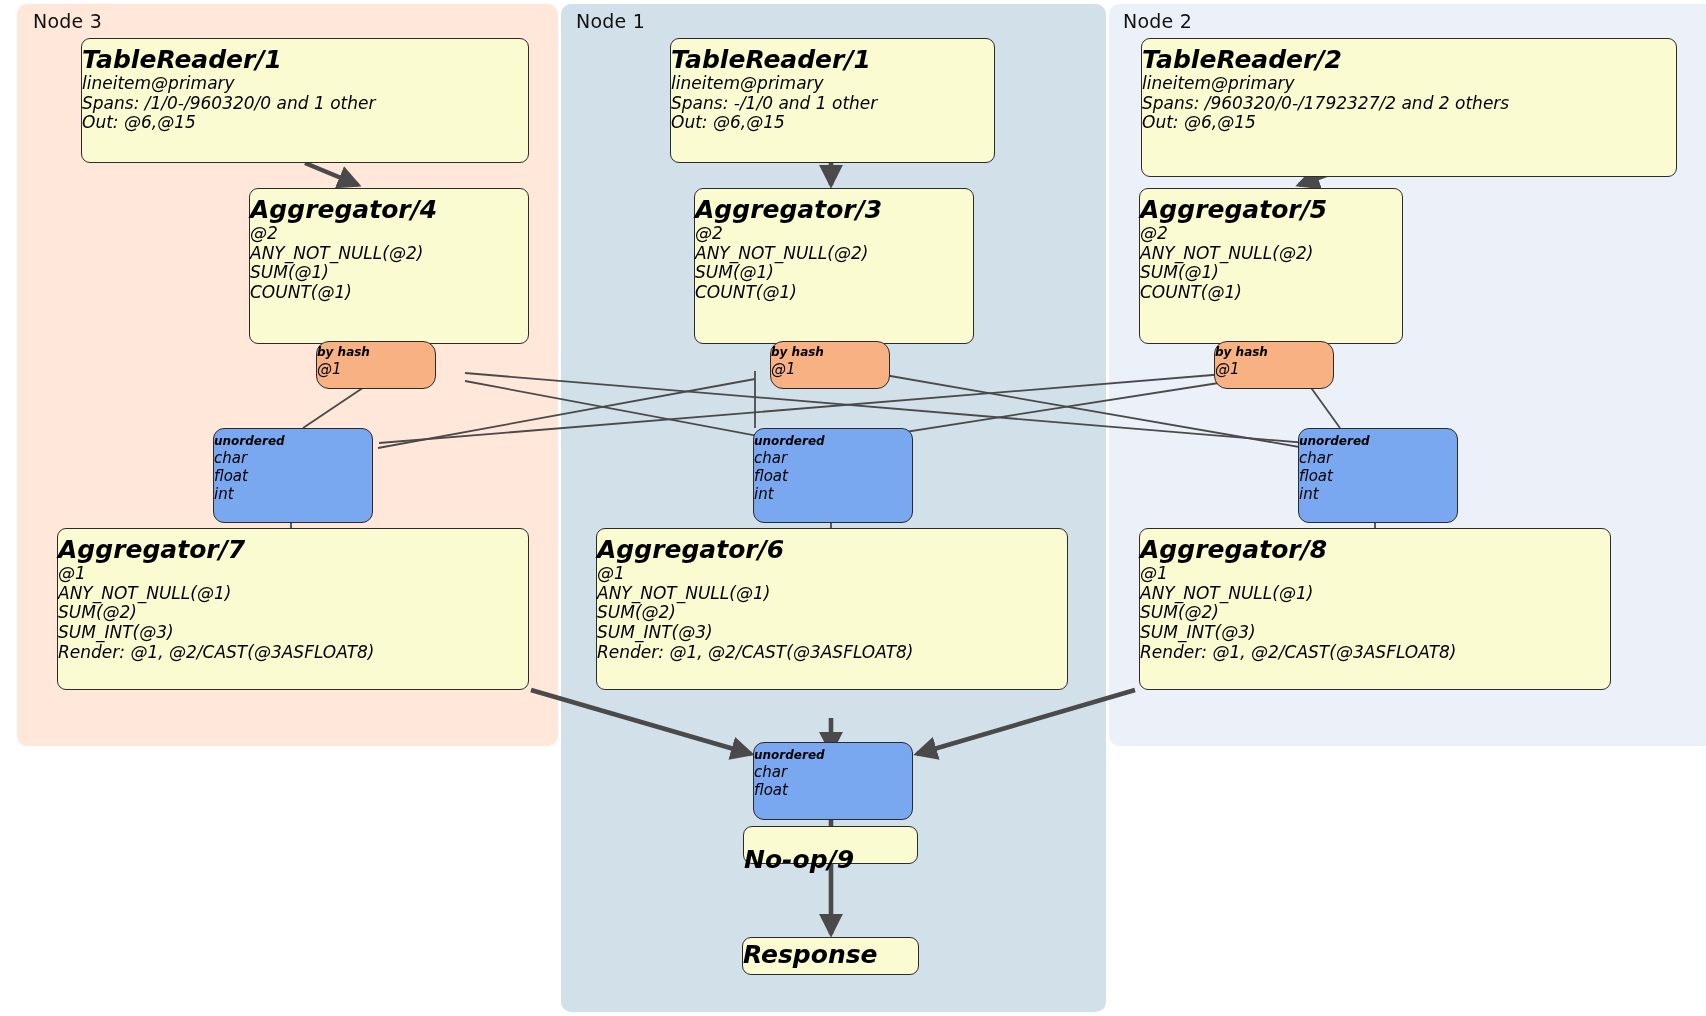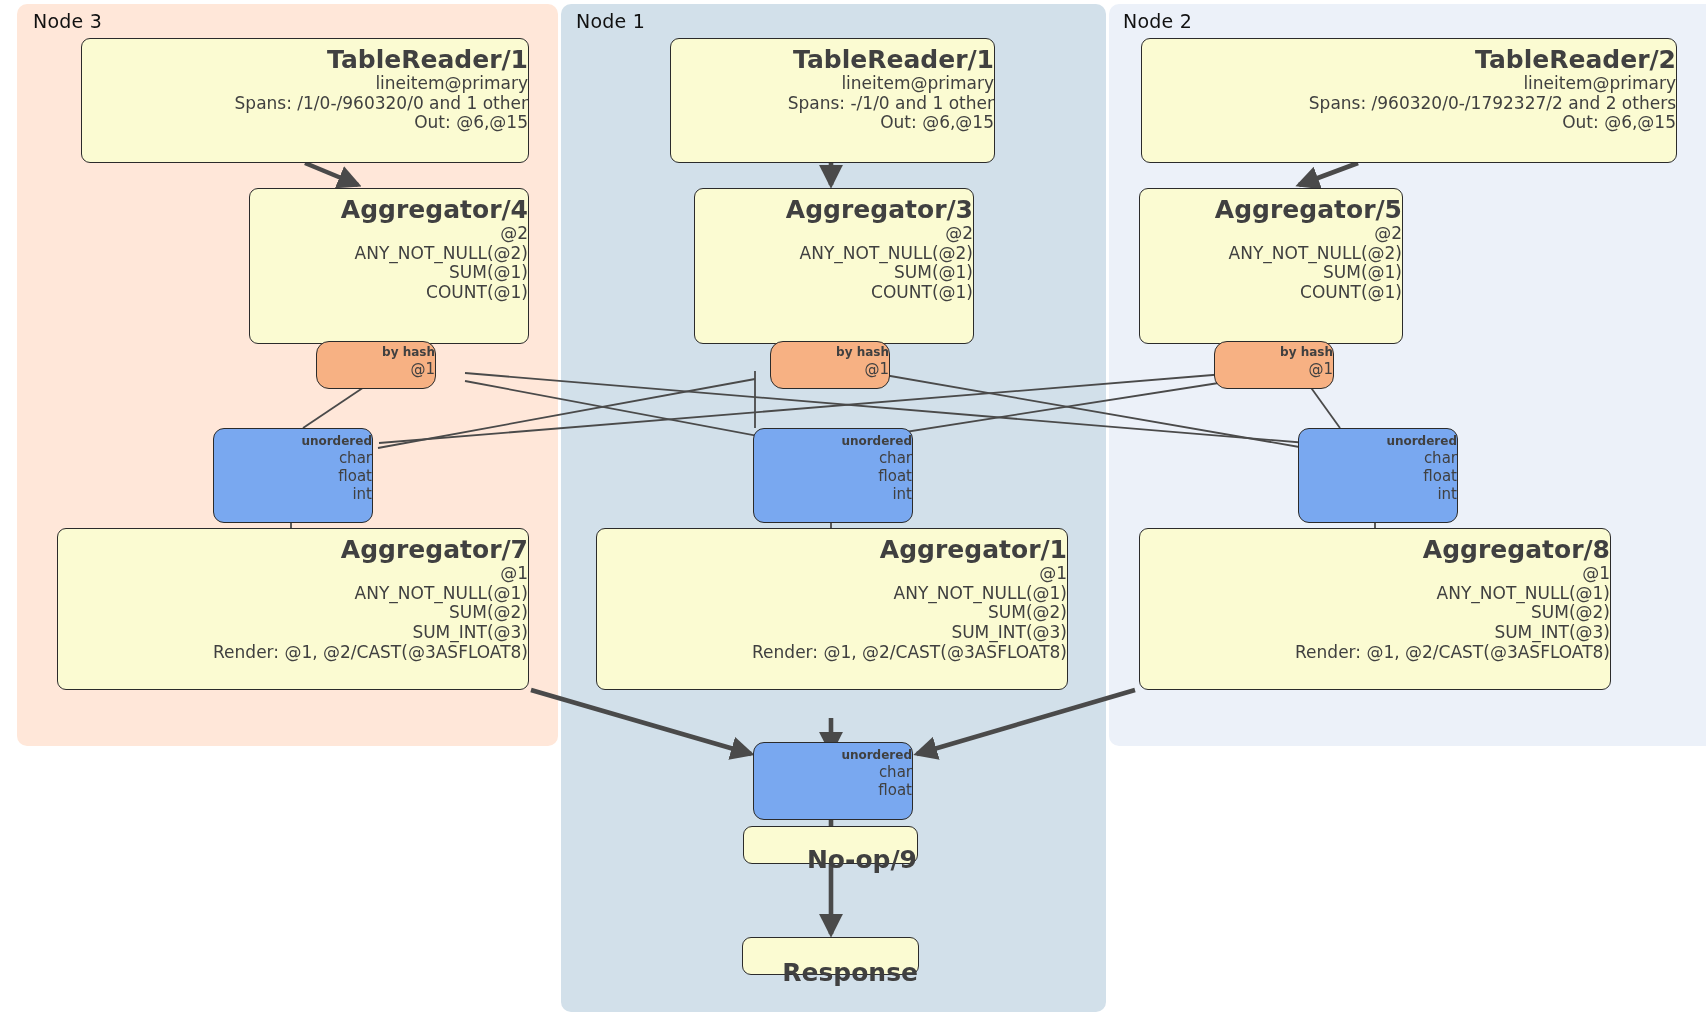--- a/index.html
+++ b/index.html
@@ -4,21 +4,21 @@
 <style>
   html,body{margin:0;padding:0;background:#ffffff;}
   body{width:1706px;height:1016px;font-family:"DejaVu Sans","Liberation Sans",sans-serif;overflow:hidden;}
   #stage{position:relative;width:1706px;height:1016px;margin-left:13px;}
   svg#wires{position:absolute;left:0;top:0;width:1706px;height:1016px;}
 
   .panel{position:absolute;border-radius:10px;}
   .panel-label{position:absolute;font-size:19px;color:#111;letter-spacing:.2px;}
 
   .node{position:absolute;box-sizing:border-box;border:1.6px solid #2b2b2b;
-        border-radius:9px;text-align:right;color:#404040;}
+        border-radius:9px;text-align:left;color:#000000;font-style:italic;}
   .yellow{background:#FBFBD2;}
   .orange{background:#F7B183;border-radius:13px;}
   .blue{background:#79A8F0;border-radius:11px;}
 
   .title{font-weight:bold;font-size:25px;line-height:1.12;}
   .title-sm{font-weight:bold;font-size:12px;line-height:1.15;}
   .sub{font-size:17px;line-height:1.16;white-space:nowrap;}
   .sub-sm{font-size:15px;line-height:1.2;}
   .pad{padding-top:7px;}
 </style>
@@ -82,21 +82,21 @@
     <div class="sub">Out: @6,@15</div>
   </div>
 
   <div class="node yellow pad" style="left:657px;top:38px;width:325px;height:125px;">
     <div class="title">TableReader/1</div>
     <div class="sub">lineitem@primary</div>
     <div class="sub">Spans: -/1/0 and 1 other</div>
     <div class="sub">Out: @6,@15</div>
   </div>
 
-  <div class="node yellow pad" style="left:1128px;top:38px;width:536px;height:125px;">
+  <div class="node yellow pad" style="left:1128px;top:38px;width:536px;height:139px;">
     <div class="title">TableReader/2</div>
     <div class="sub">lineitem@primary</div>
     <div class="sub">Spans: /960320/0-/1792327/2 and 2 others</div>
     <div class="sub">Out: @6,@15</div>
   </div>
 
   <div class="node yellow pad" style="left:236px;top:188px;width:280px;height:156px;">
     <div class="title">Aggregator/4</div>
     <div class="sub">@2</div>
     <div class="sub">ANY_NOT_NULL(@2)</div>
@@ -159,21 +159,21 @@
   <div class="node yellow pad" style="left:44px;top:528px;width:472px;height:162px;">
     <div class="title">Aggregator/7</div>
     <div class="sub">@1</div>
     <div class="sub">ANY_NOT_NULL(@1)</div>
     <div class="sub">SUM(@2)</div>
     <div class="sub">SUM_INT(@3)</div>
     <div class="sub">Render: @1, @2/CAST(@3ASFLOAT8)</div>
   </div>
 
   <div class="node yellow pad" style="left:583px;top:528px;width:472px;height:162px;">
-    <div class="title">Aggregator/1</div>
+    <div class="title">Aggregator/6</div>
     <div class="sub">@1</div>
     <div class="sub">ANY_NOT_NULL(@1)</div>
     <div class="sub">SUM(@2)</div>
     <div class="sub">SUM_INT(@3)</div>
     <div class="sub">Render: @1, @2/CAST(@3ASFLOAT8)</div>
   </div>
 
   <div class="node yellow pad" style="left:1126px;top:528px;width:472px;height:162px;">
     <div class="title">Aggregator/8</div>
     <div class="sub">@1</div>
@@ -186,17 +186,17 @@
   <div class="node blue" style="left:740px;top:742px;width:160px;height:78px;padding-top:6px;">
     <div class="title-sm">unordered</div>
     <div class="sub-sm">char</div>
     <div class="sub-sm">float</div>
   </div>
 
   <div class="node yellow" style="left:730px;top:826px;width:175px;height:38px;padding-top:19px;">
     <div class="title">No-op/9</div>
   </div>
 
-  <div class="node yellow" style="left:729px;top:937px;width:177px;height:38px;padding-top:21px;">
+  <div class="node yellow" style="left:729px;top:937px;width:177px;height:38px;padding-top:3px;">
     <div class="title">Response</div>
   </div>
 
 </div>
 
 </body></html>

